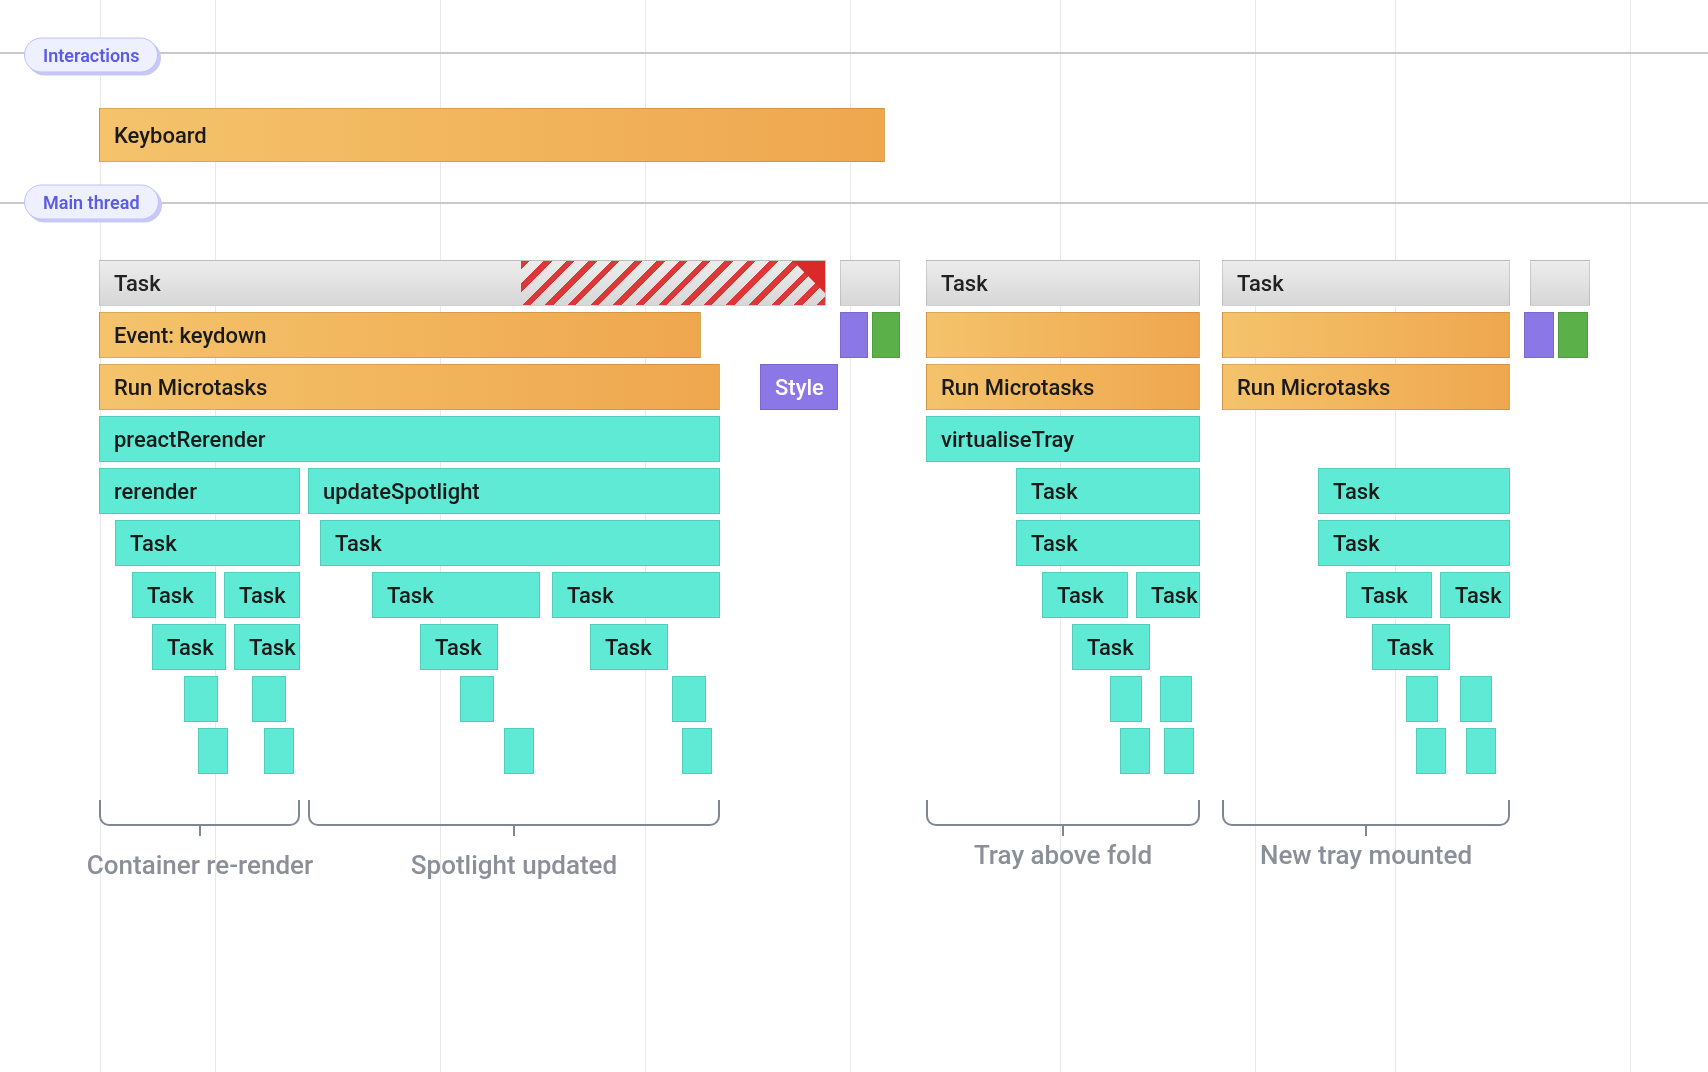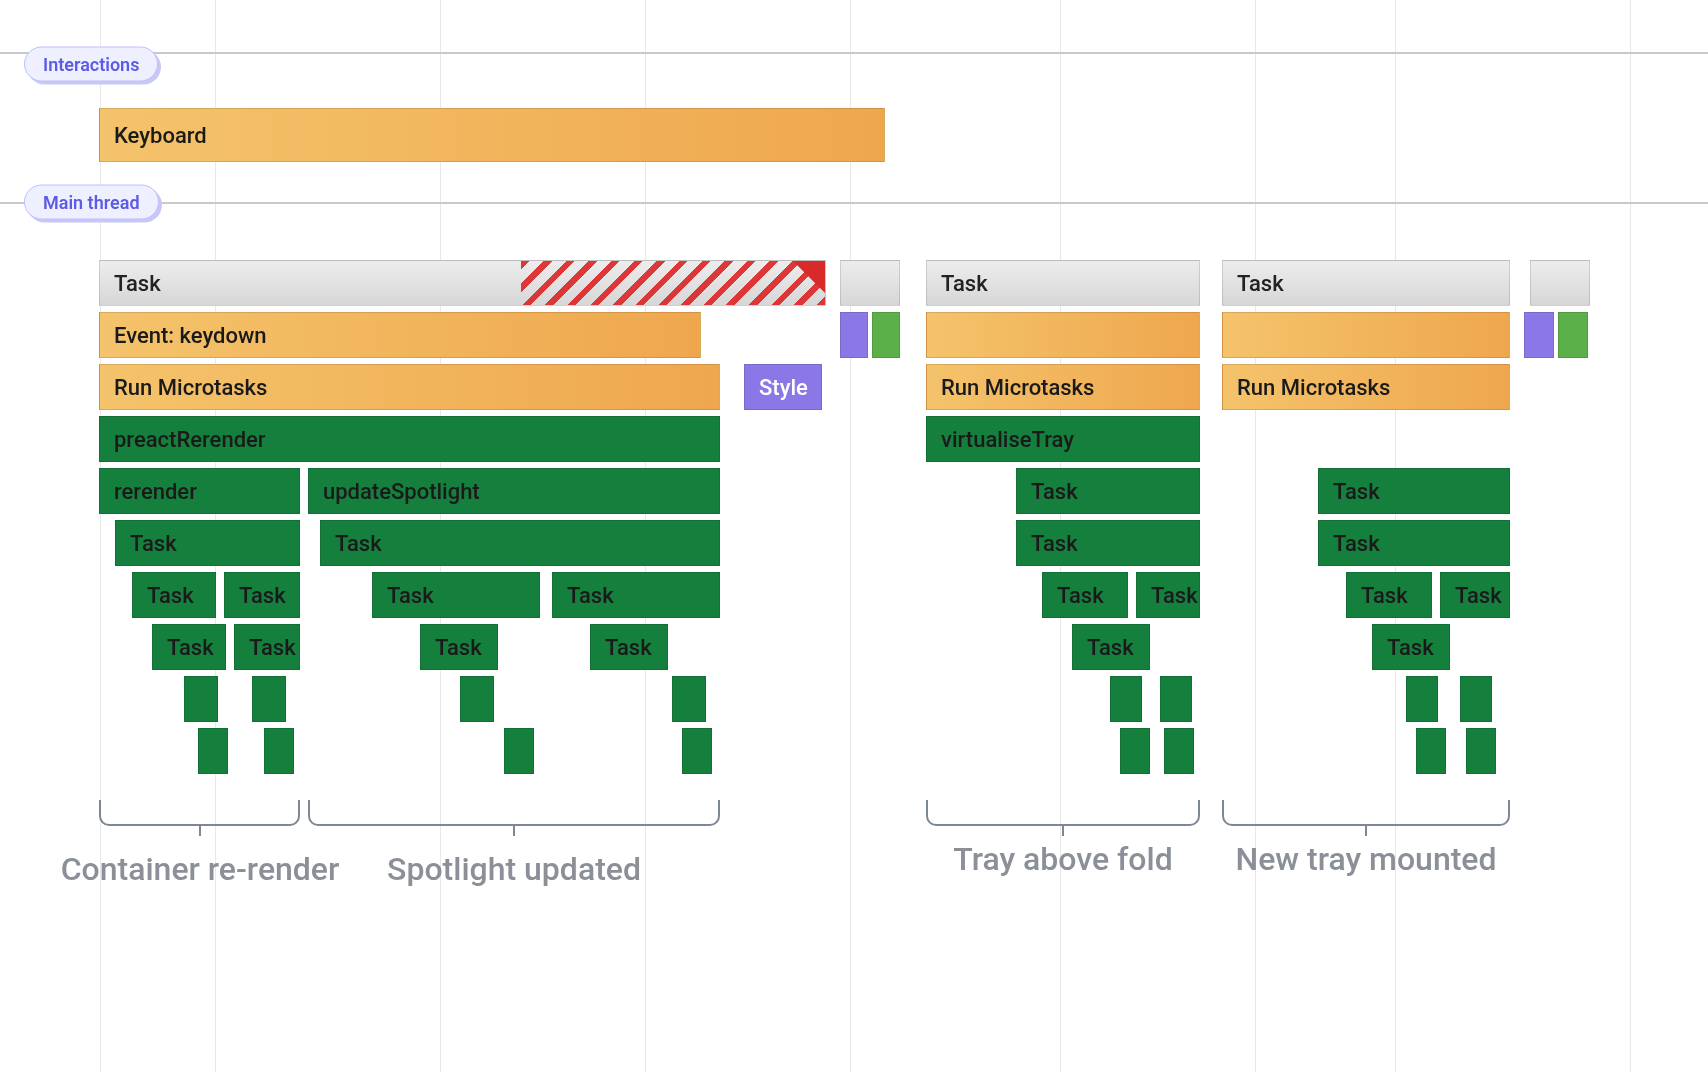--- a/index.html
+++ b/index.html
@@ -36,21 +36,21 @@
     font-weight: 500;
     color: #1a1a1a;
     border: 1px solid rgba(0,0,0,0.12);
     overflow: hidden;
     white-space: nowrap;
   }
   .bar.nolabel { padding: 0; }
 
   .orange { background: linear-gradient(to right,#f4c36b,#efa74e); }
   .gray   { background: linear-gradient(to bottom,#ededed,#d7d7d7); color:#222; }
-  .green  { background: #15803d; }
+  .green  { background: #5eead4; }
   .style  { background: #8b77e6; color:#fff; }
   .solidgreen { background:#5cb049; }
   .solidpurple { background:#8b77e6; }
 
   .hatch::after {
     content:"";
     position:absolute;
     inset:0;
     background: repeating-linear-gradient(135deg, rgba(220,36,36,0.9) 0 6px, rgba(255,255,255,0) 6px 16px);
   }
@@ -76,21 +76,21 @@
     content:"";
     position:absolute;
     left:50%; bottom:-12px;
     width:2px; height:12px;
     background:#7d8796;
     transform:translateX(-50%);
   }
   .caption{
     position:absolute;
     color:#8a8f98;
-    font-size:32px;
+    font-size:26px;
     font-weight:500;
     text-align:center;
     transform:translateX(-50%);
     white-space:nowrap;
   }
 </style>
 </head>
 <body>
 
 <div class="canvas">
@@ -99,40 +99,40 @@
   <div class="gridline" style="left:215px"></div>
   <div class="gridline" style="left:440px"></div>
   <div class="gridline" style="left:645px"></div>
   <div class="gridline" style="left:850px"></div>
   <div class="gridline" style="left:1060px"></div>
   <div class="gridline" style="left:1255px"></div>
   <div class="gridline" style="left:1395px"></div>
   <div class="gridline" style="left:1630px"></div>
 
   <div class="section-row" style="top:52px"></div>
-  <div class="section-badge" style="top:64px">Interactions</div>
+  <div class="section-badge" style="top:55px">Interactions</div>
 
   <div class="bar orange" style="top:108px;left:99px;width:786px;height:54px">Keyboard</div>
 
   <div class="section-row" style="top:202px"></div>
   <div class="section-badge" style="top:202px">Main thread</div>
 
   <div class="bar gray" style="top:260px;left:99px;width:727px">
     <span>Task</span>
     <div class="hatch" style="position:absolute;left:421px;top:0;right:0;bottom:0"></div>
     <div class="redtri" style="right:0;top:0"></div>
   </div>
   <div class="bar gray nolabel" style="top:260px;left:840px;width:60px"></div>
 
   <div class="bar orange" style="top:312px;left:99px;width:602px">Event: keydown</div>
   <div class="bar solidpurple nolabel" style="top:312px;left:840px;width:28px"></div>
   <div class="bar solidgreen nolabel" style="top:312px;left:872px;width:28px"></div>
 
   <div class="bar orange" style="top:364px;left:99px;width:621px">Run Microtasks</div>
-  <div class="bar style" style="top:364px;left:744px;width:78px">Style</div>
+  <div class="bar style" style="top:364px;left:760px;width:78px">Style</div>
 
   <div class="bar green" style="top:416px;left:99px;width:621px">preactRerender</div>
 
   <div class="bar green" style="top:468px;left:99px;width:201px">rerender</div>
   <div class="bar green" style="top:468px;left:308px;width:412px">updateSpotlight</div>
 
   <div class="bar green" style="top:520px;left:115px;width:185px">Task</div>
   <div class="bar green" style="top:520px;left:320px;width:400px">Task</div>
 
   <div class="bar green" style="top:572px;left:132px;width:84px">Task</div>

